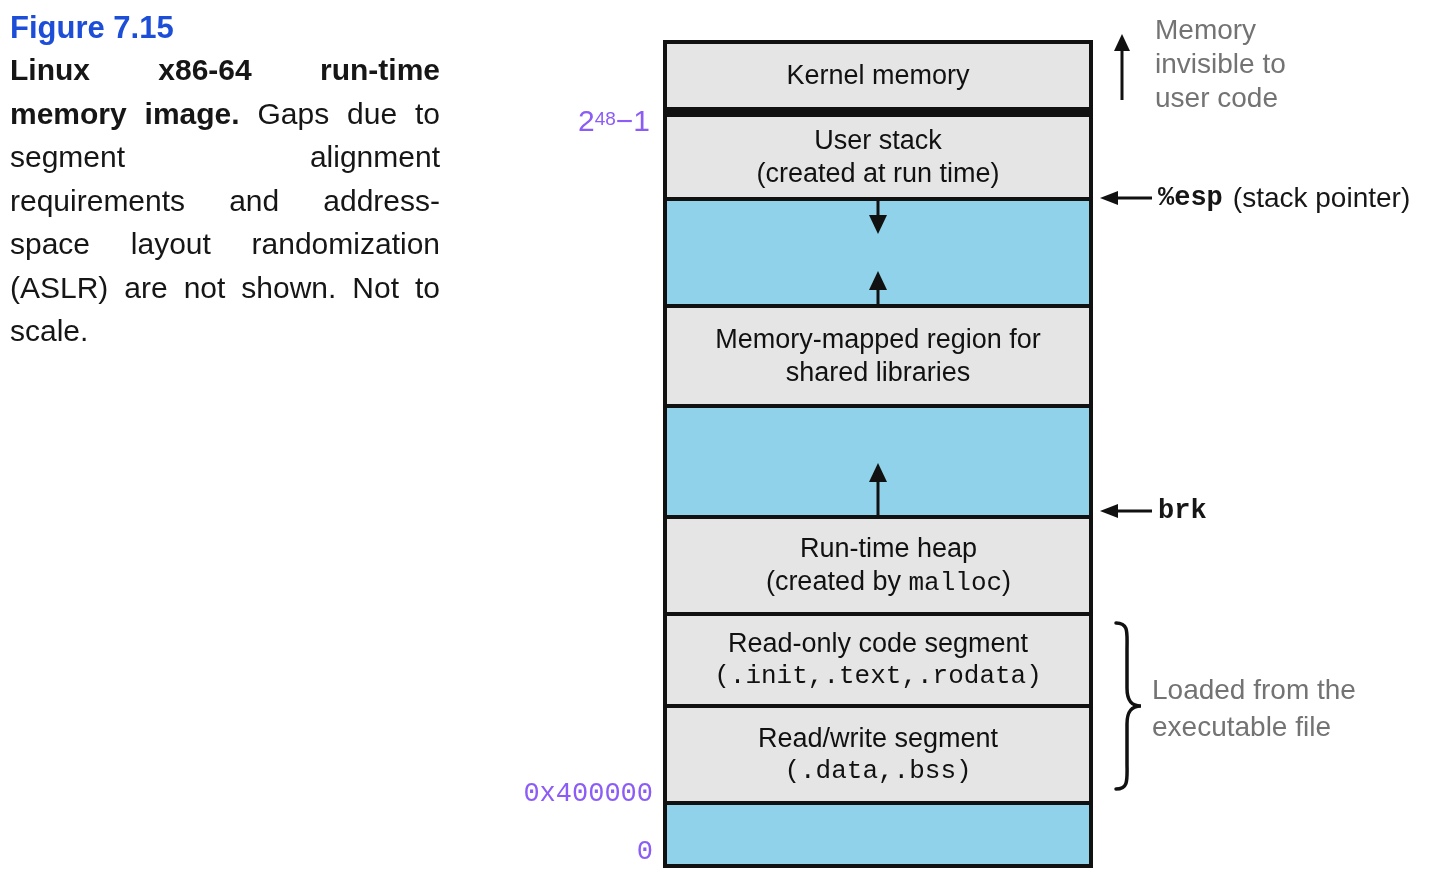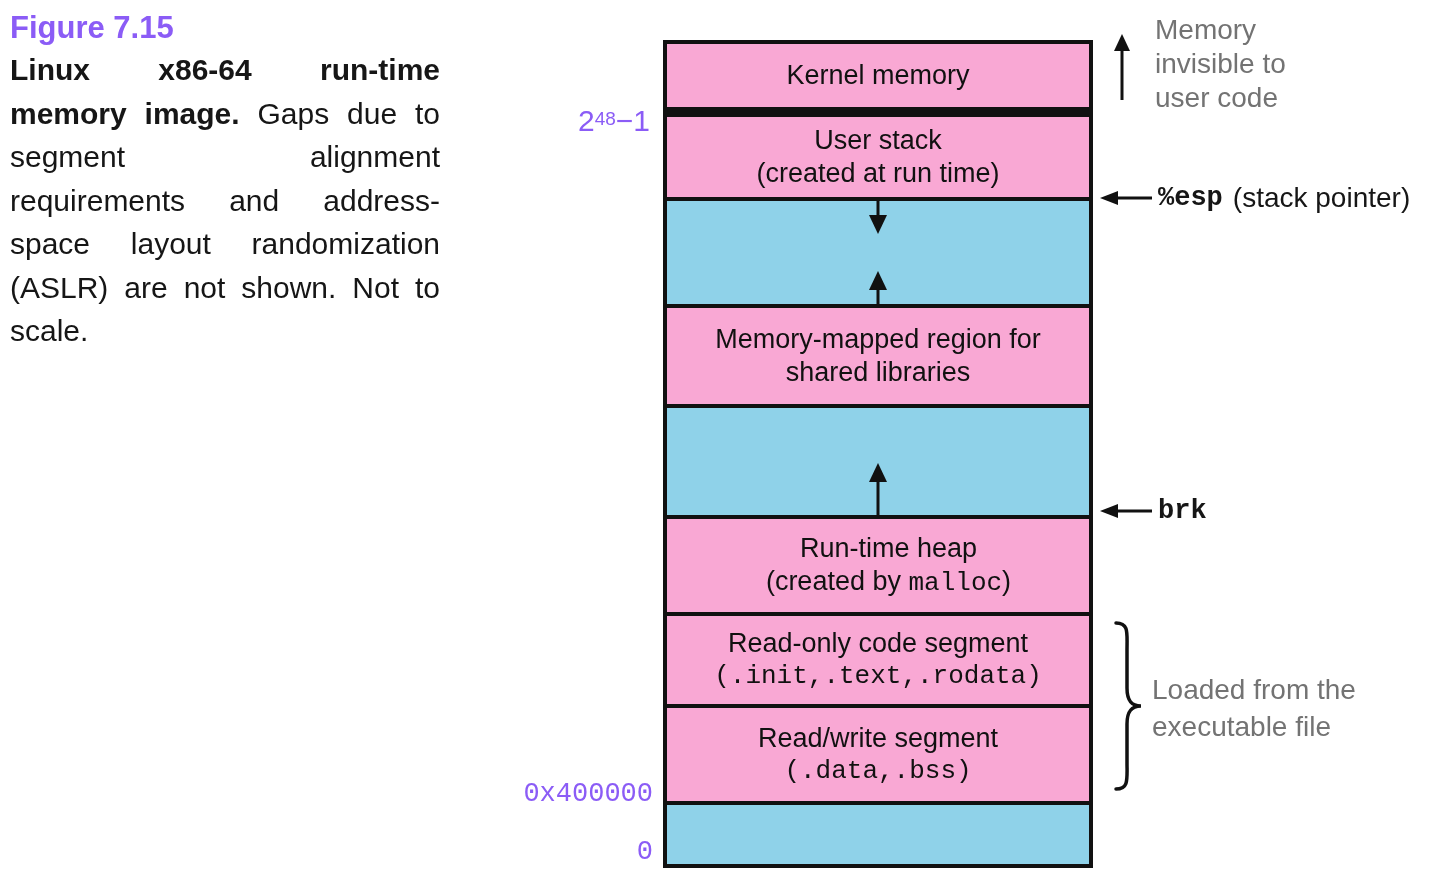--- a/index.html
+++ b/index.html
@@ -2,32 +2,32 @@
 <html><head>
 <meta charset="utf-8">
 <style>
   html,body{margin:0;padding:0;}
   body{
     width:1454px;height:894px;position:relative;background:#ffffff;
     font-family:"Liberation Sans", sans-serif;color:#151515;overflow:hidden;
   }
   
   .caption{position:absolute;left:10px;top:8px;width:430px;}
-  .fig-label{font-size:31px;font-weight:bold;color:#8b5cf6;line-height:40px;}
+  .fig-label{font-size:31px;font-weight:bold;color:#1d4ed8;line-height:40px;}
   .cap-text{font-size:30px;line-height:43.5px;color:#161616;text-align:justify;}
   .cap-text b{font-weight:bold;}
   
   .diagram{
     position:absolute;left:663px;top:40px;width:430px;height:828px;
     box-sizing:border-box;border:4px solid #111;background:#111;
     display:flex;flex-direction:column;
   }
   .block{flex:0 0 auto;display:flex;flex-direction:column;justify-content:center;
     align-items:center;text-align:center;font-size:27px;line-height:33px;color:#111;}
-  .gray{background:#f9a8d4;}
+  .gray{background:#e5e5e5;}
   .blue{background:#8fd2e9;position:relative;}
   .sepline{margin-top:4px;}
   .thick-sep{flex:0 0 10px;background:#111;}
   .mono{font-family:"Liberation Mono","DejaVu Sans Mono",monospace;font-size:26px;}
   .h-kernel{flex-basis:63px;}
   .h-stack{flex-basis:80px;}
   .h-blue1{flex-basis:103px;}
   .h-mmap{flex-basis:96px;}
   .h-blue2{flex-basis:107px;}
   .h-heap{flex-basis:93px;padding-left:21px;}

